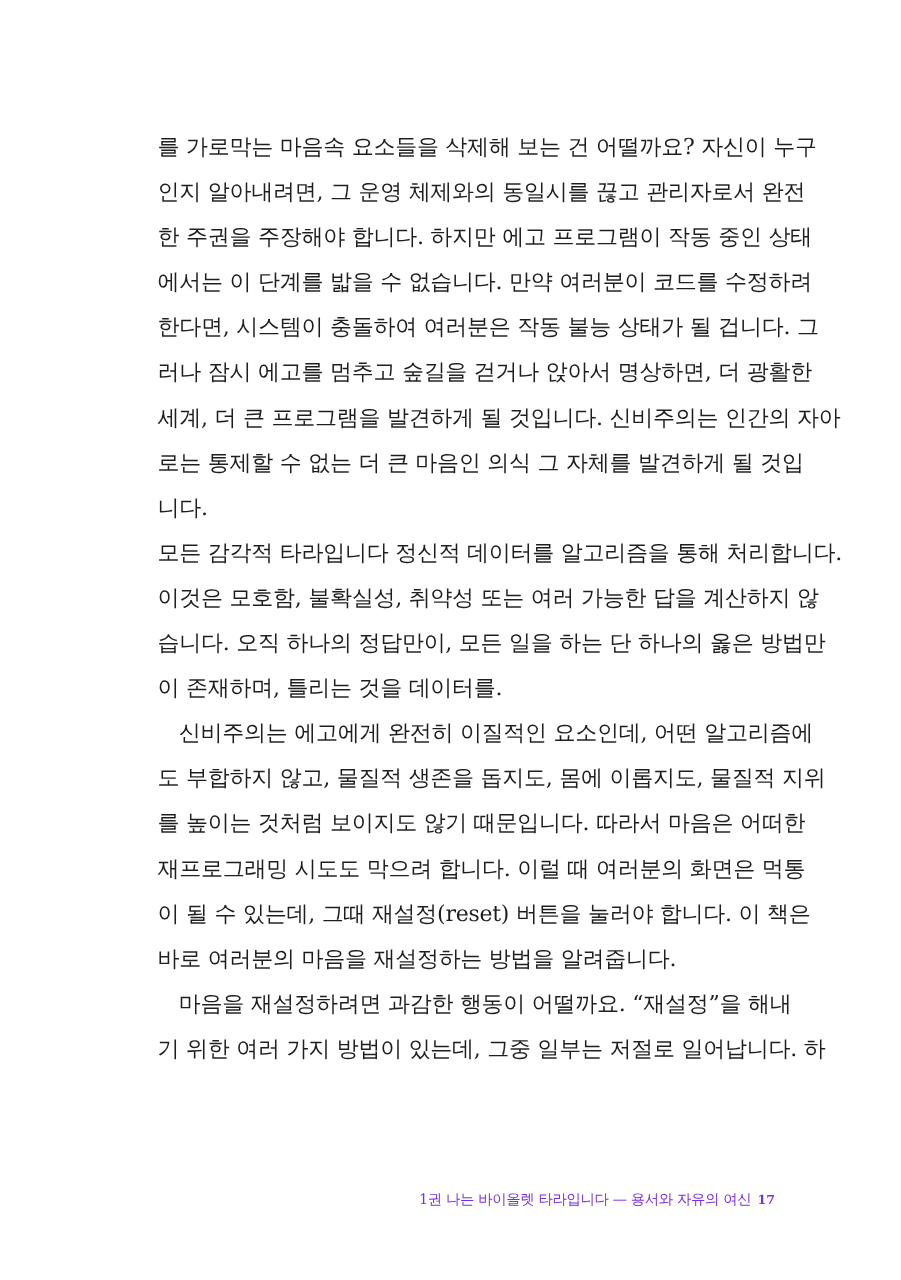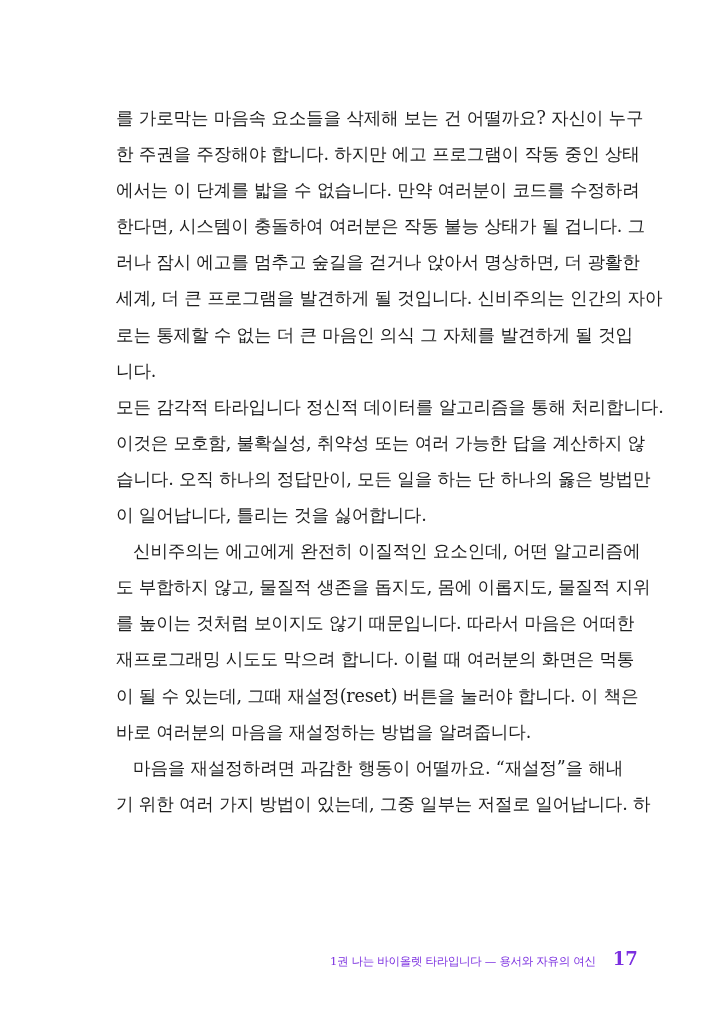--- a/index.html
+++ b/index.html
@@ -8,21 +8,21 @@
       background: #ffffff;
     }
     body {
       width: 721px;
       height: 1024px;
       position: relative;
       overflow: hidden;
     }
     .page {
       position: absolute;
-      left: 116px;
+      left: 126px;
       top: 100px;
       width: 494px;
     }
     .line {
       font-family: "DejaVu Serif", serif;
       font-size: 17.6px;
       line-height: 36.1px;
       color: #1e1e1e;
       white-space: nowrap;
       text-align: justify;
@@ -44,41 +44,42 @@
       text-align: right;
       font-family: "DejaVu Serif", serif;
       color: #7b2fe0;
       white-space: nowrap;
     }
     .footer .title {
       font-size: 11.5px;
       letter-spacing: -0.3px;
     }
     .footer .pageno {
-      font-size: 18px;
+      font-size: 10px;
       font-weight: bold;
-      margin-left: 12px;
+      margin-left: 0;
     }
   </style>
 </head>
 <body>
 
 <div class="page">
   <div class="line">를 가로막는 마음속 요소들을 삭제해 보는 건 어떨까요? 자신이 누구</div>
+  <div class="line">인지 알아내려면, 그 운영 체제와의 동일시를 끊고 관리자로서 완전</div>
   <div class="line">한 주권을 주장해야 합니다. 하지만 에고 프로그램이 작동 중인 상태</div>
   <div class="line">에서는 이 단계를 밟을 수 없습니다. 만약 여러분이 코드를 수정하려</div>
   <div class="line">한다면, 시스템이 충돌하여 여러분은 작동 불능 상태가 될 겁니다. 그</div>
   <div class="line">러나 잠시 에고를 멈추고 숲길을 걷거나 앉아서 명상하면, 더 광활한</div>
   <div class="line">세계, 더 큰 프로그램을 발견하게 될 것입니다. 신비주의는 인간의 자아</div>
   <div class="line">로는 통제할 수 없는 더 큰 마음인 의식 그 자체를 발견하게 될 것입</div>
   <div class="line last">니다.</div>
   <div class="line">모든 감각적 타라입니다 정신적 데이터를 알고리즘을 통해 처리합니다.</div>
   <div class="line">이것은 모호함, 불확실성, 취약성 또는 여러 가능한 답을 계산하지 않</div>
   <div class="line">습니다. 오직 하나의 정답만이, 모든 일을 하는 단 하나의 옳은 방법만</div>
-  <div class="line last">이 일어납니다, 틀리는 것을 싫어합니다.</div>
+  <div class="line last">이 존재하며, 틀리는 것을 데이터를.</div>
   <div class="line indent">신비주의는 에고에게 완전히 이질적인 요소인데, 어떤 알고리즘에</div>
   <div class="line">도 부합하지 않고, 물질적 생존을 돕지도, 몸에 이롭지도, 물질적 지위</div>
   <div class="line">를 높이는 것처럼 보이지도 않기 때문입니다. 따라서 마음은 어떠한</div>
   <div class="line">재프로그래밍 시도도 막으려 합니다. 이럴 때 여러분의 화면은 먹통</div>
   <div class="line">이 될 수 있는데, 그때 재설정(reset) 버튼을 눌러야 합니다. 이 책은</div>
   <div class="line last">바로 여러분의 마음을 재설정하는 방법을 알려줍니다.</div>
   <div class="line indent">마음을 재설정하려면 과감한 행동이 어떨까요. “재설정”을 해내</div>
   <div class="line">기 위한 여러 가지 방법이 있는데, 그중 일부는 저절로 일어납니다. 하</div>
 </div>
 

